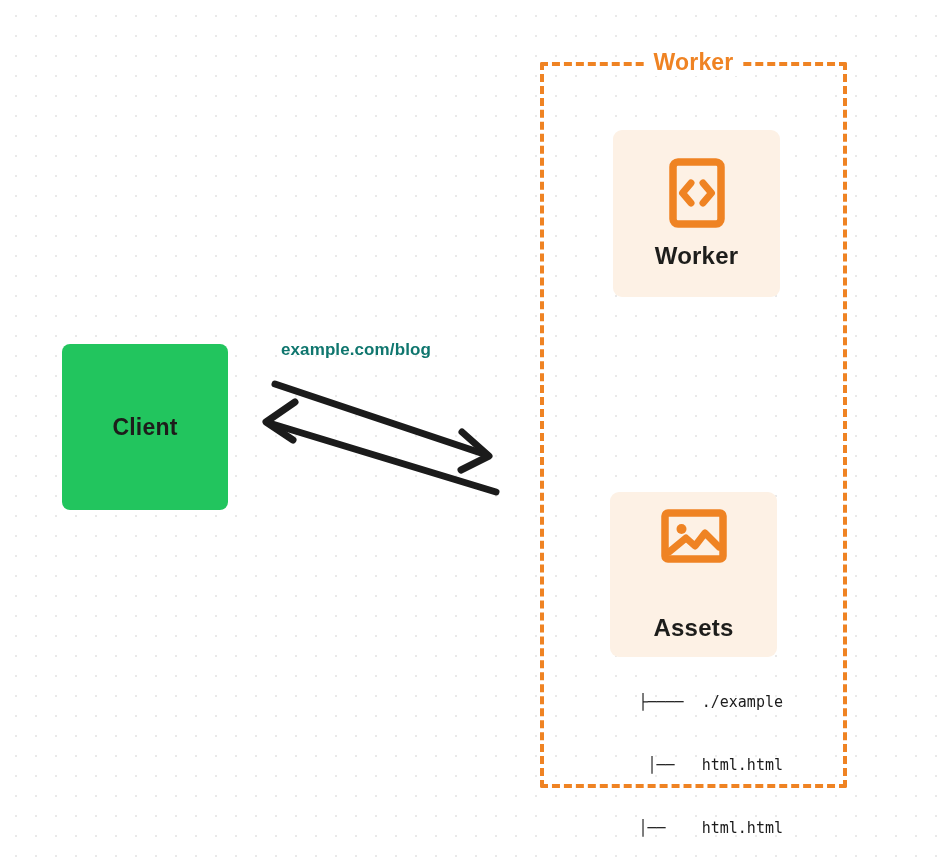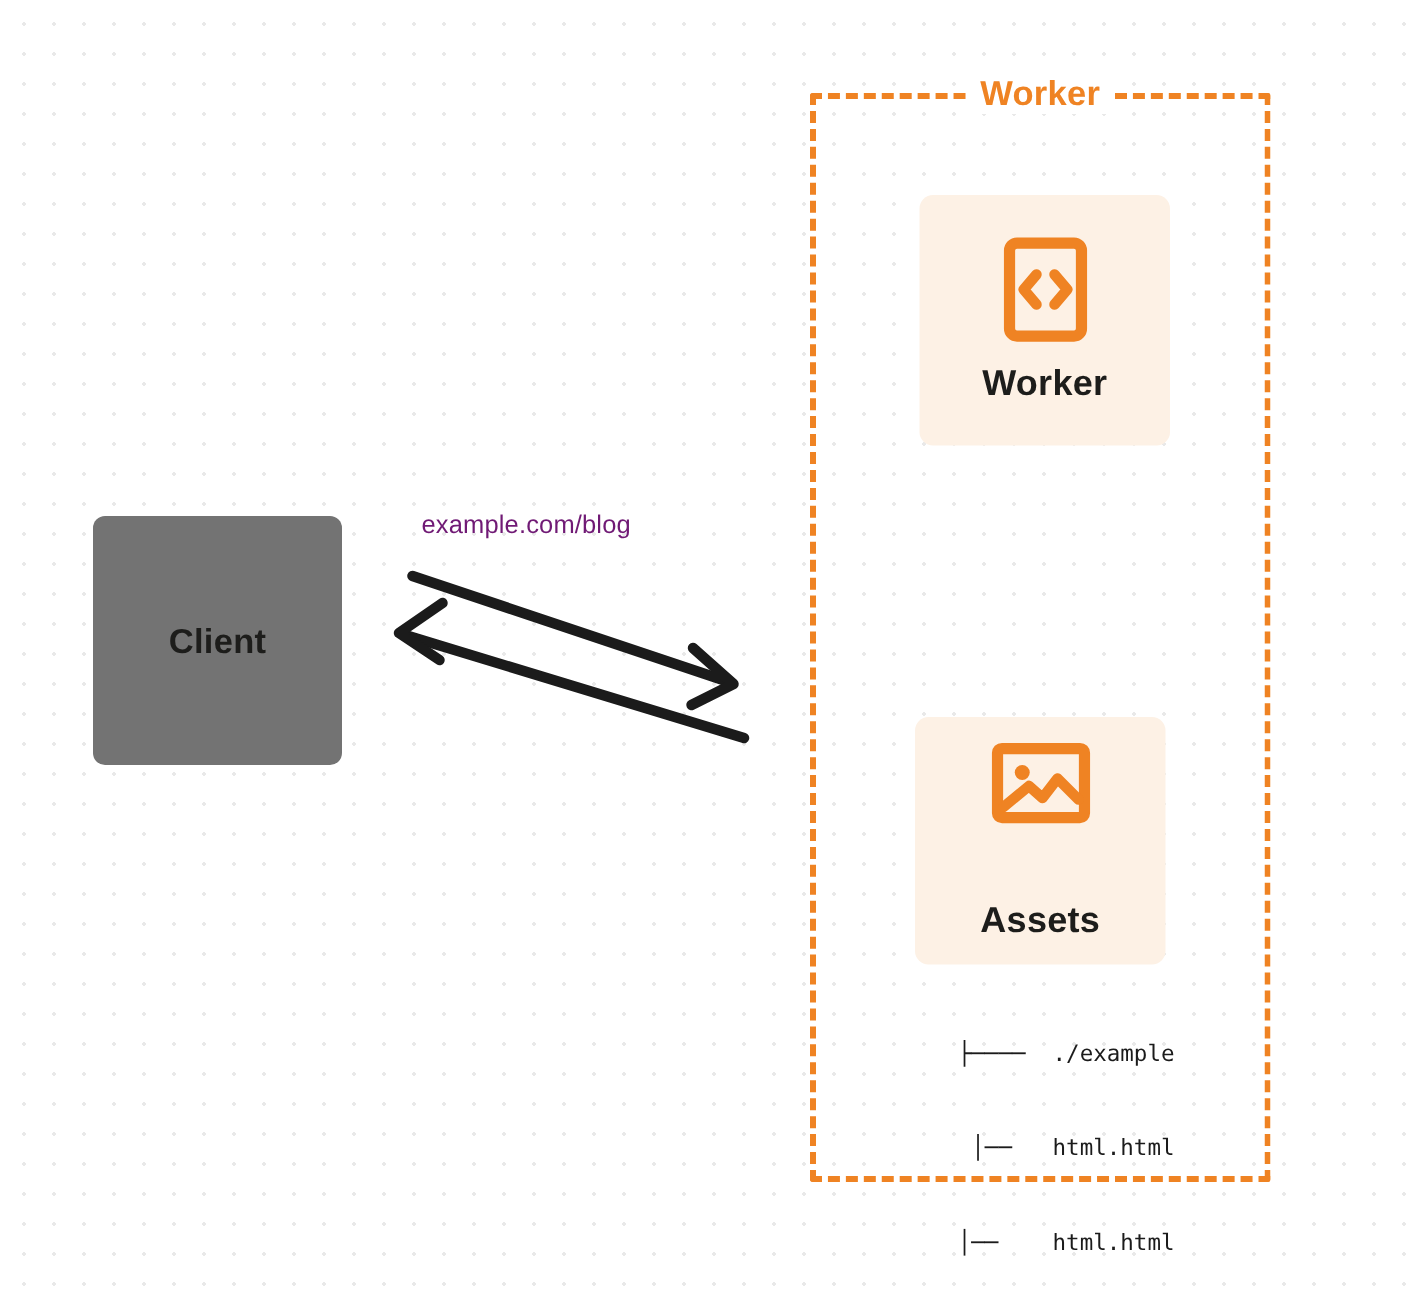--- a/index.html
+++ b/index.html
@@ -22,21 +22,21 @@
     height: 860px;
   }
 
   
   .client-node {
     position: absolute;
     left: 62px;
     top: 344px;
     width: 166px;
     height: 166px;
-    background: #737373;
+    background: #22c55e;
     border-radius: 8px;
     display: flex;
     align-items: center;
     justify-content: center;
   }
   .client-label {
     font-size: 23px;
     font-weight: bold;
     color: #1d1d1b;
     letter-spacing: 0.2px;
@@ -49,22 +49,22 @@
     top: 0;
     width: 938px;
     height: 860px;
     pointer-events: none;
   }
   .edge-label {
     position: absolute;
     left: 281px;
     top: 340px;
     font-size: 17px;
-    font-weight: normal;
-    color: #701a75;
+    font-weight: bold;
+    color: #0f766e;
     white-space: nowrap;
     letter-spacing: 0.1px;
   }
 
   
   .project-group {
     position: absolute;
     left: 540px;
     top: 62px;
     width: 307px;
@@ -98,21 +98,21 @@
     align-items: center;
     justify-content: center;
   }
   .card-worker {
     left: 613px;
     top: 130px;
     height: 167px;
   }
   .card-assets {
     left: 610px;
-    top: 478px;
+    top: 492px;
     height: 165px;
     gap: 36px;
   }
   .card-icon {
     display: block;
     margin-bottom: 14px;
   }
   .card-label {
     font-size: 24px;
     font-weight: bold;

